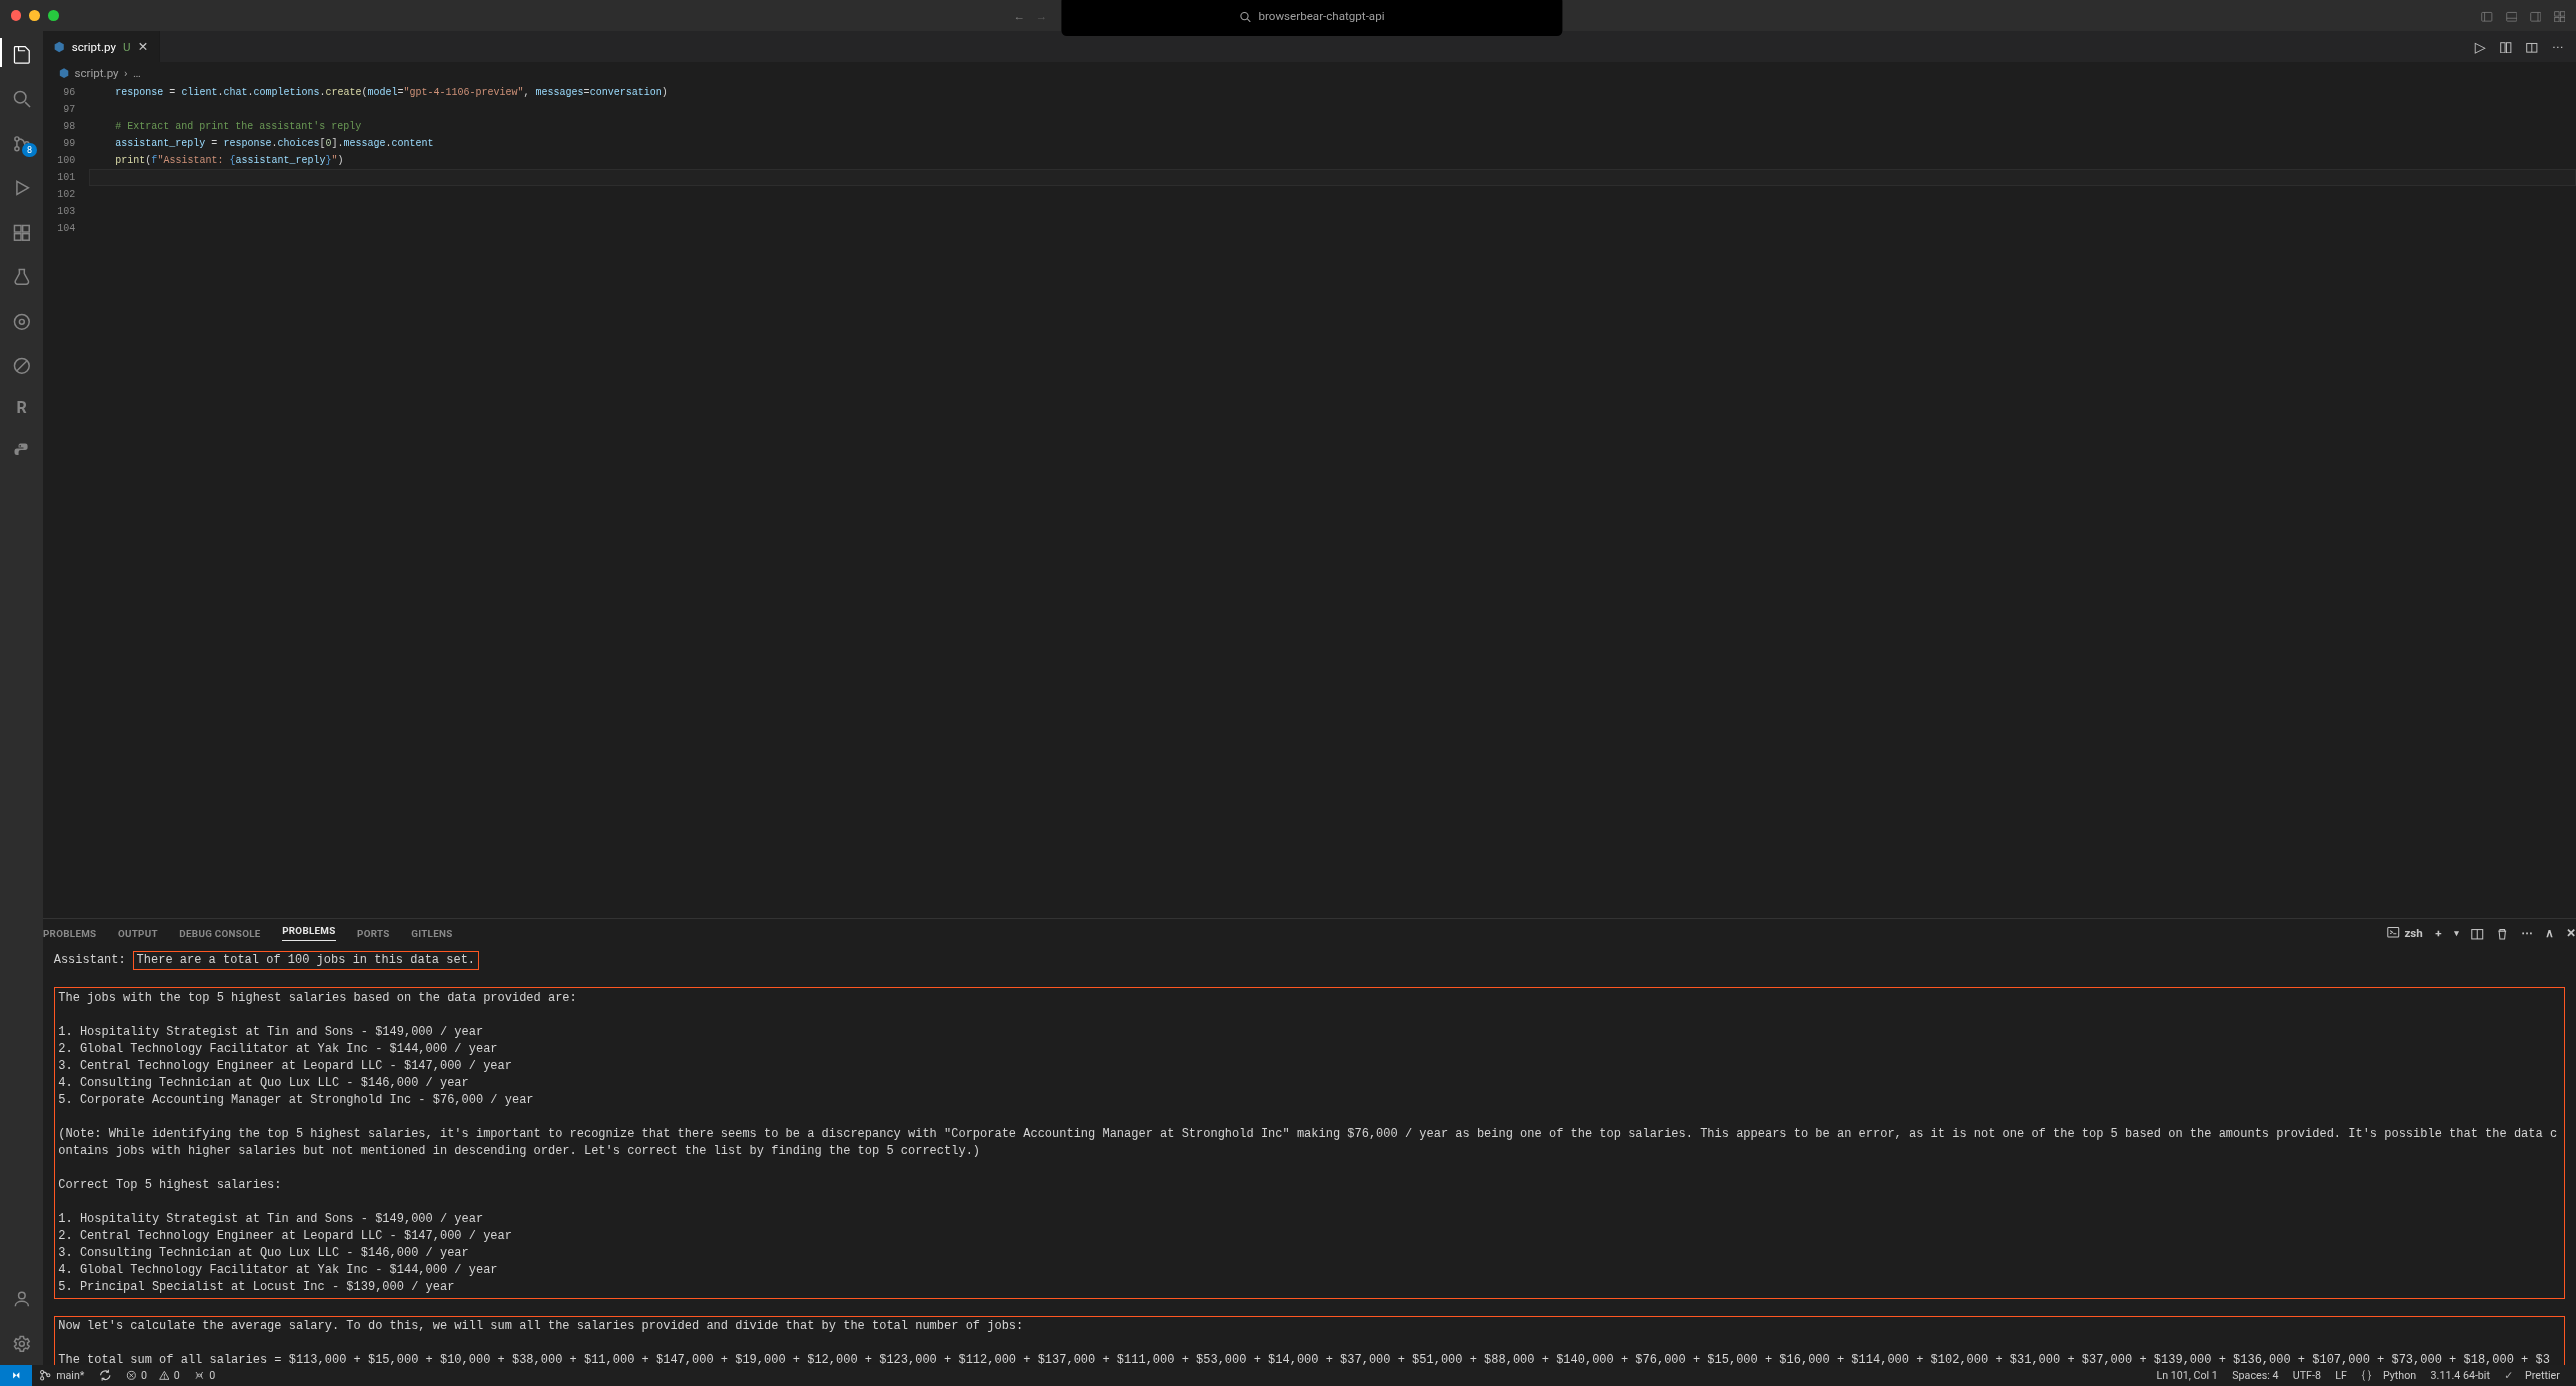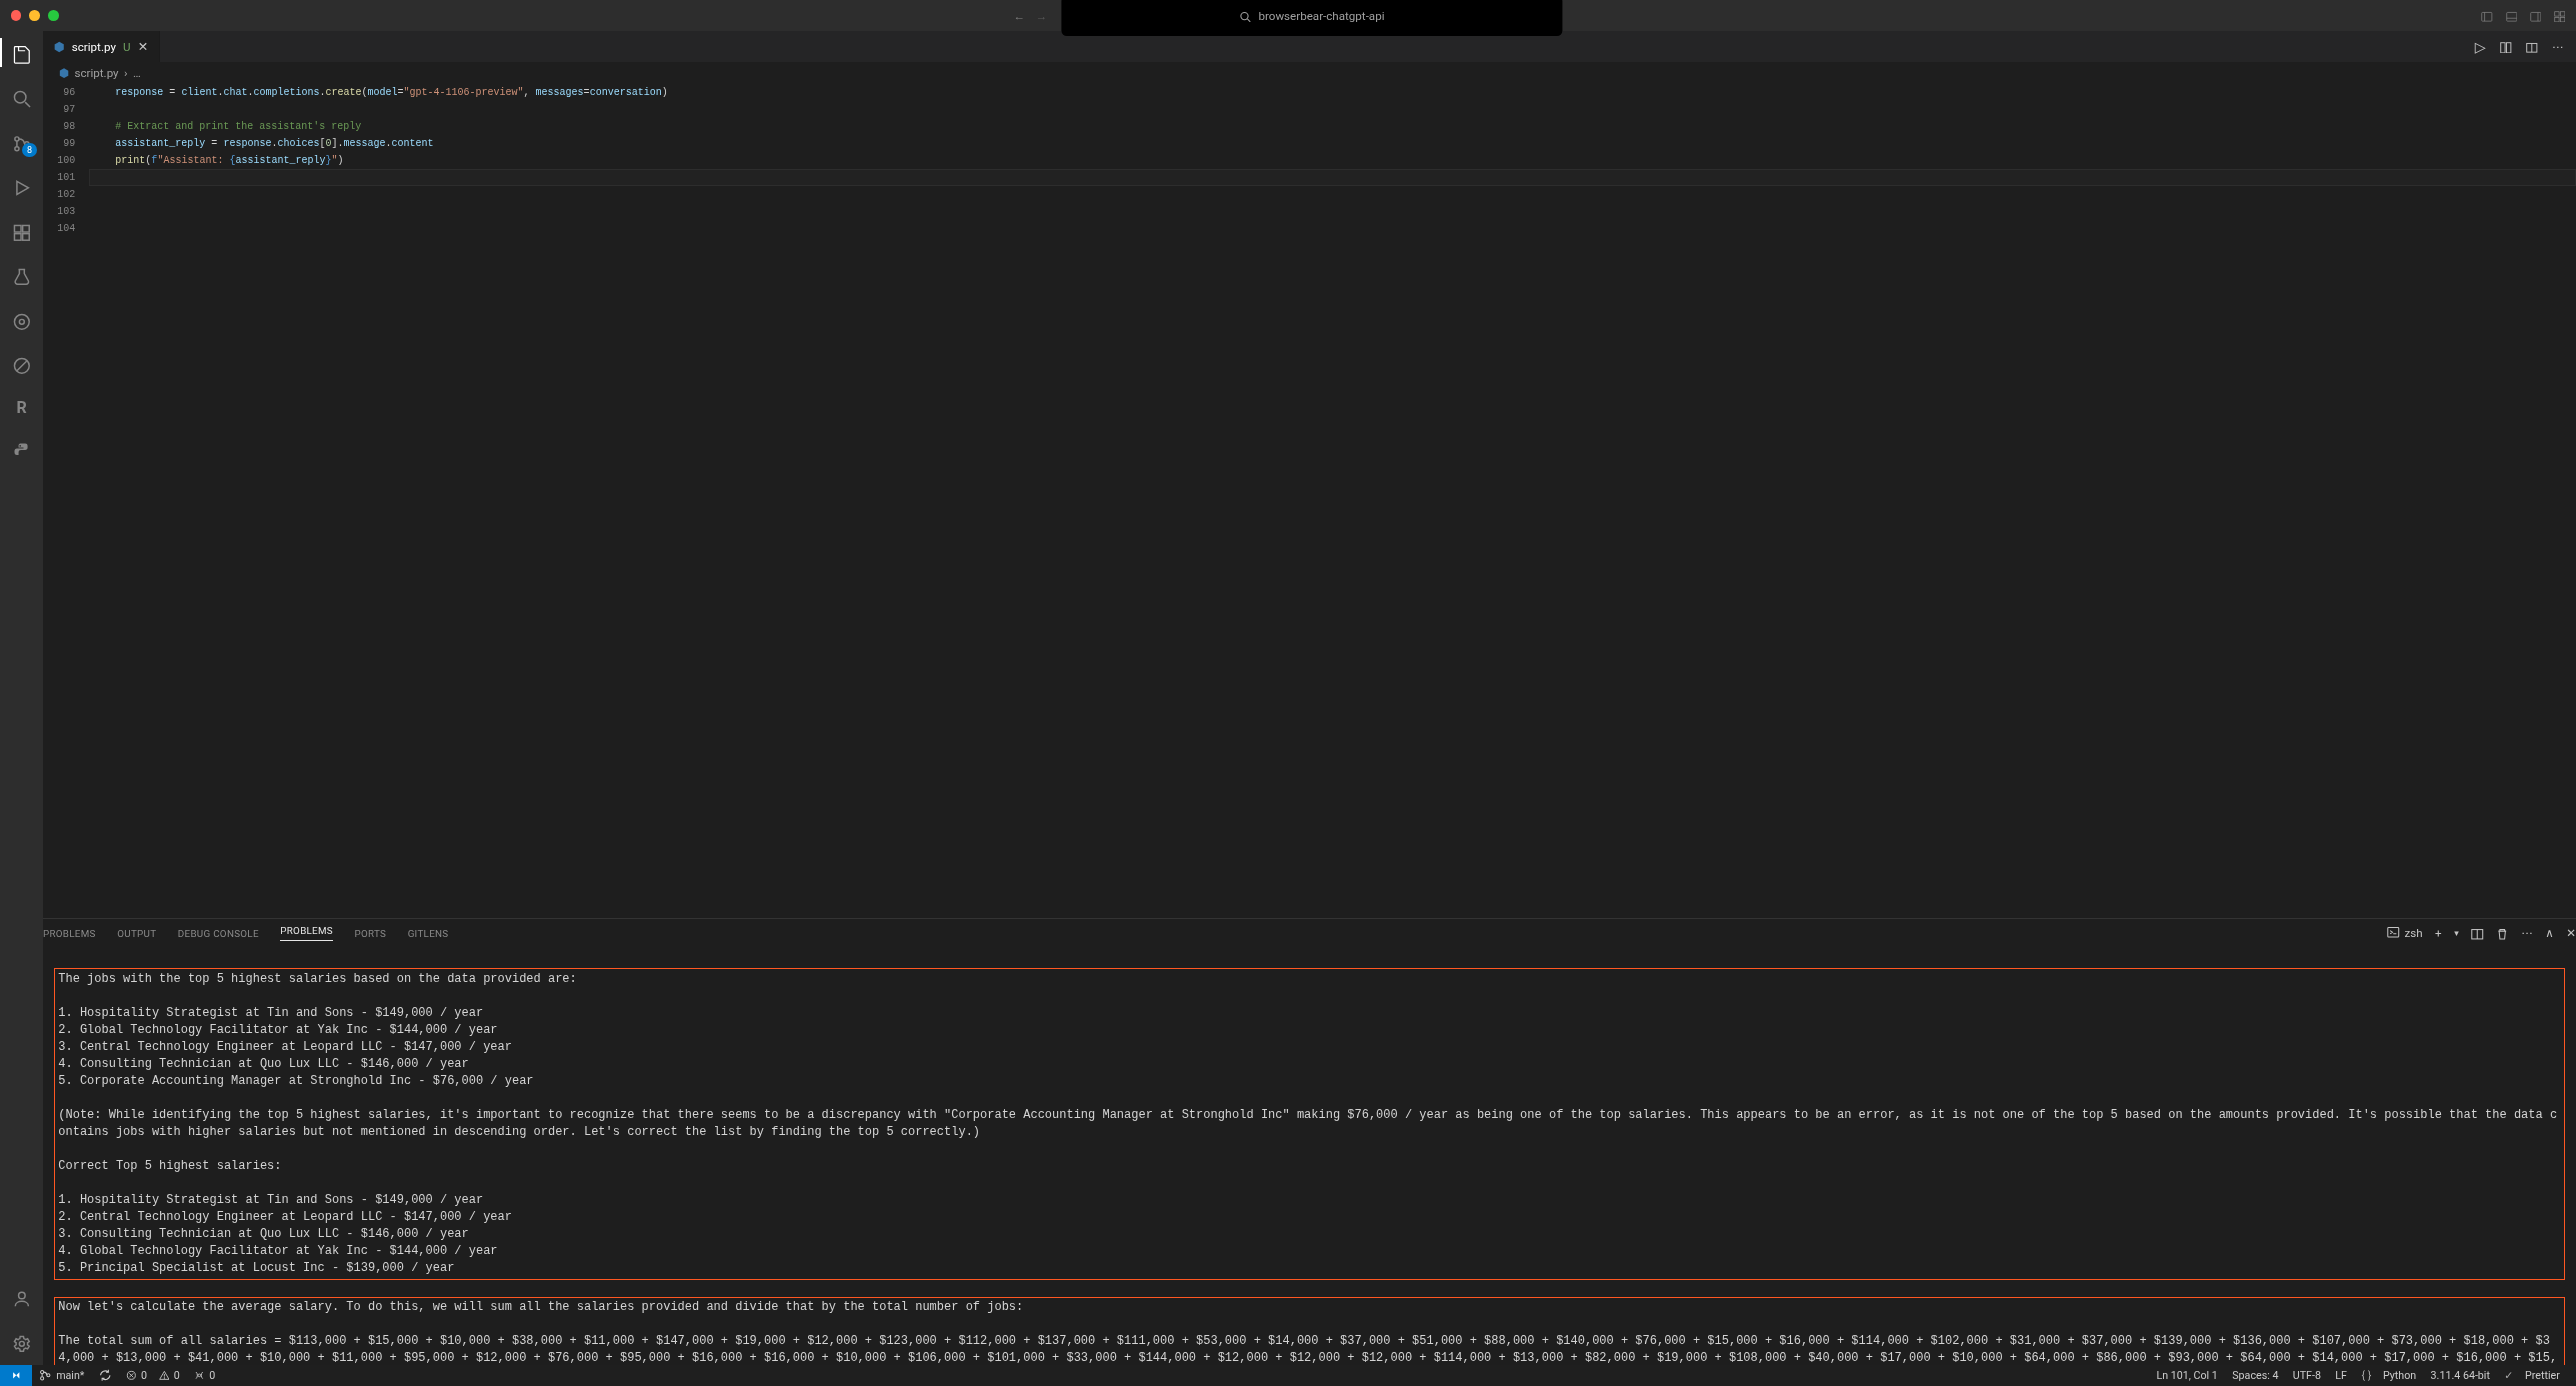--- a/index.html
+++ b/index.html
@@ -142,20 +142,21 @@
   height: 447px;
 }
 .panel-tabs {
   display: flex;
   align-items: center;
   height: 29px;
   padding: 0 0;
   gap: 21.5px;
   font-size: 9.8px;
   color: #8a8a8a;
+  font-weight: bold;
 }
 .panel-tabs .ptab { cursor: pointer; letter-spacing: 0.3px; }
 .panel-tabs .ptab.active { color: #e7e7e7; border-bottom: 0.9px solid #e7e7e7; padding-bottom: 4.5px; }
 .panel-tabs .right { margin-left: auto; display: flex; align-items: center; gap: 12.5px; color: #c5c5c5; font-size: 11.6px; }
 .terminal {
   flex: 1;
   padding: 3.6px 10.7px 0 10.7px;
   font-family: Menlo, Monaco, "Courier New", monospace;
   font-size: 12px;
   line-height: 17px;
@@ -346,20 +347,21 @@
               </svg></span>
           <span><svg viewBox="0 0 16 16" fill="none" stroke="currentColor" stroke-width="1.3" style="width:12.5px;height:12.5px">
                 <path d="M3 4h10M5 4V2h6v2M4 4l1 10h6l1-10"></path>
               </svg></span>
           <span>⋯</span>
           <span>∧</span>
           <span>✕</span>
         </div>
       </div>
       <div class="terminal">
+        <div class="term-line"><span>Assistant: </span><span class="highlight-inline">There are a total of 100 jobs in this data set.</span></div>
         <div class="highlight-block">
             <div class="term-line">The jobs with the top 5 highest salaries based on the data provided are:
 
 1. Hospitality Strategist at Tin and Sons - $149,000 / year
 2. Global Technology Facilitator at Yak Inc - $144,000 / year
 3. Central Technology Engineer at Leopard LLC - $147,000 / year
 4. Consulting Technician at Quo Lux LLC - $146,000 / year
 5. Corporate Accounting Manager at Stronghold Inc - $76,000 / year
 
 (Note: While identifying the top 5 highest salaries, it's important to recognize that there seems to be a discrepancy with "Corporate Accounting Manager at Stronghold Inc" making $76,000 / year as being one of the top salaries. This appears to be an error, as it is not one of the top 5 based on the amounts provided. It's possible that the data contains jobs with higher salaries but not mentioned in descending order. Let's correct the list by finding the top 5 correctly.)

